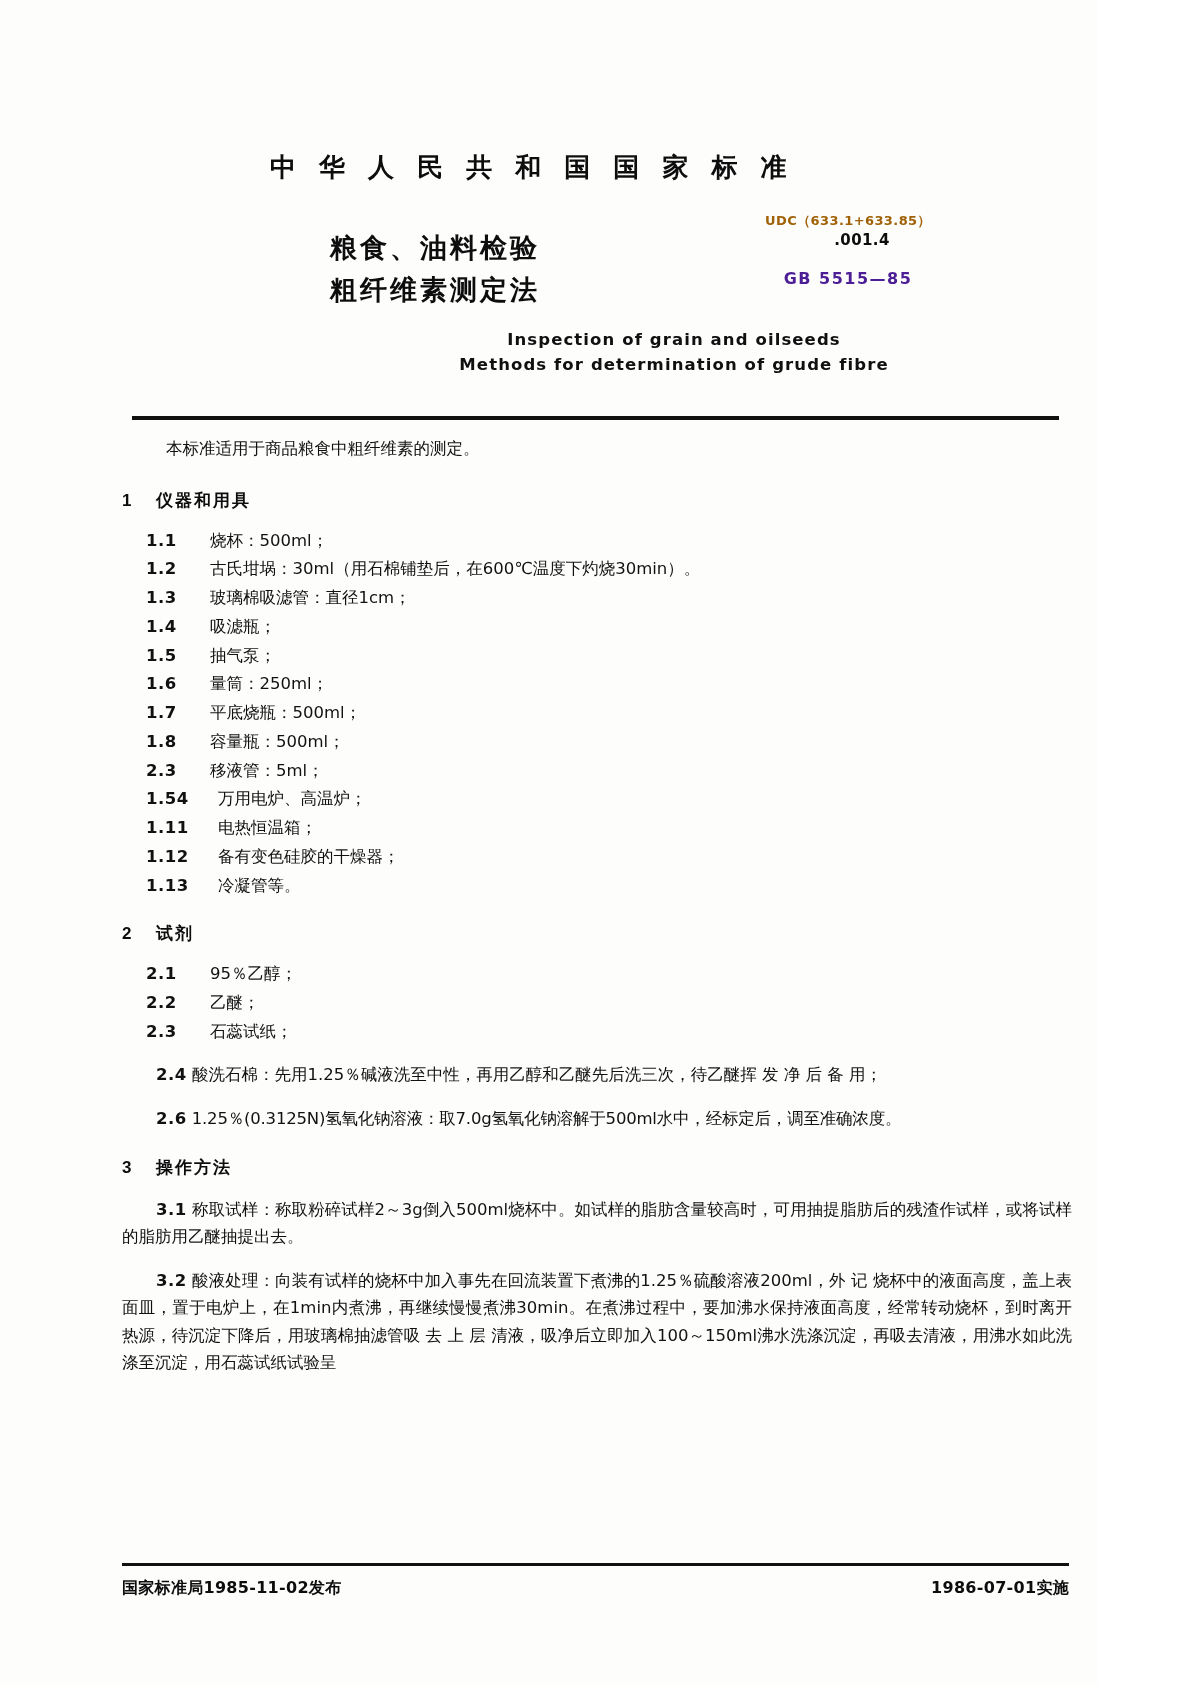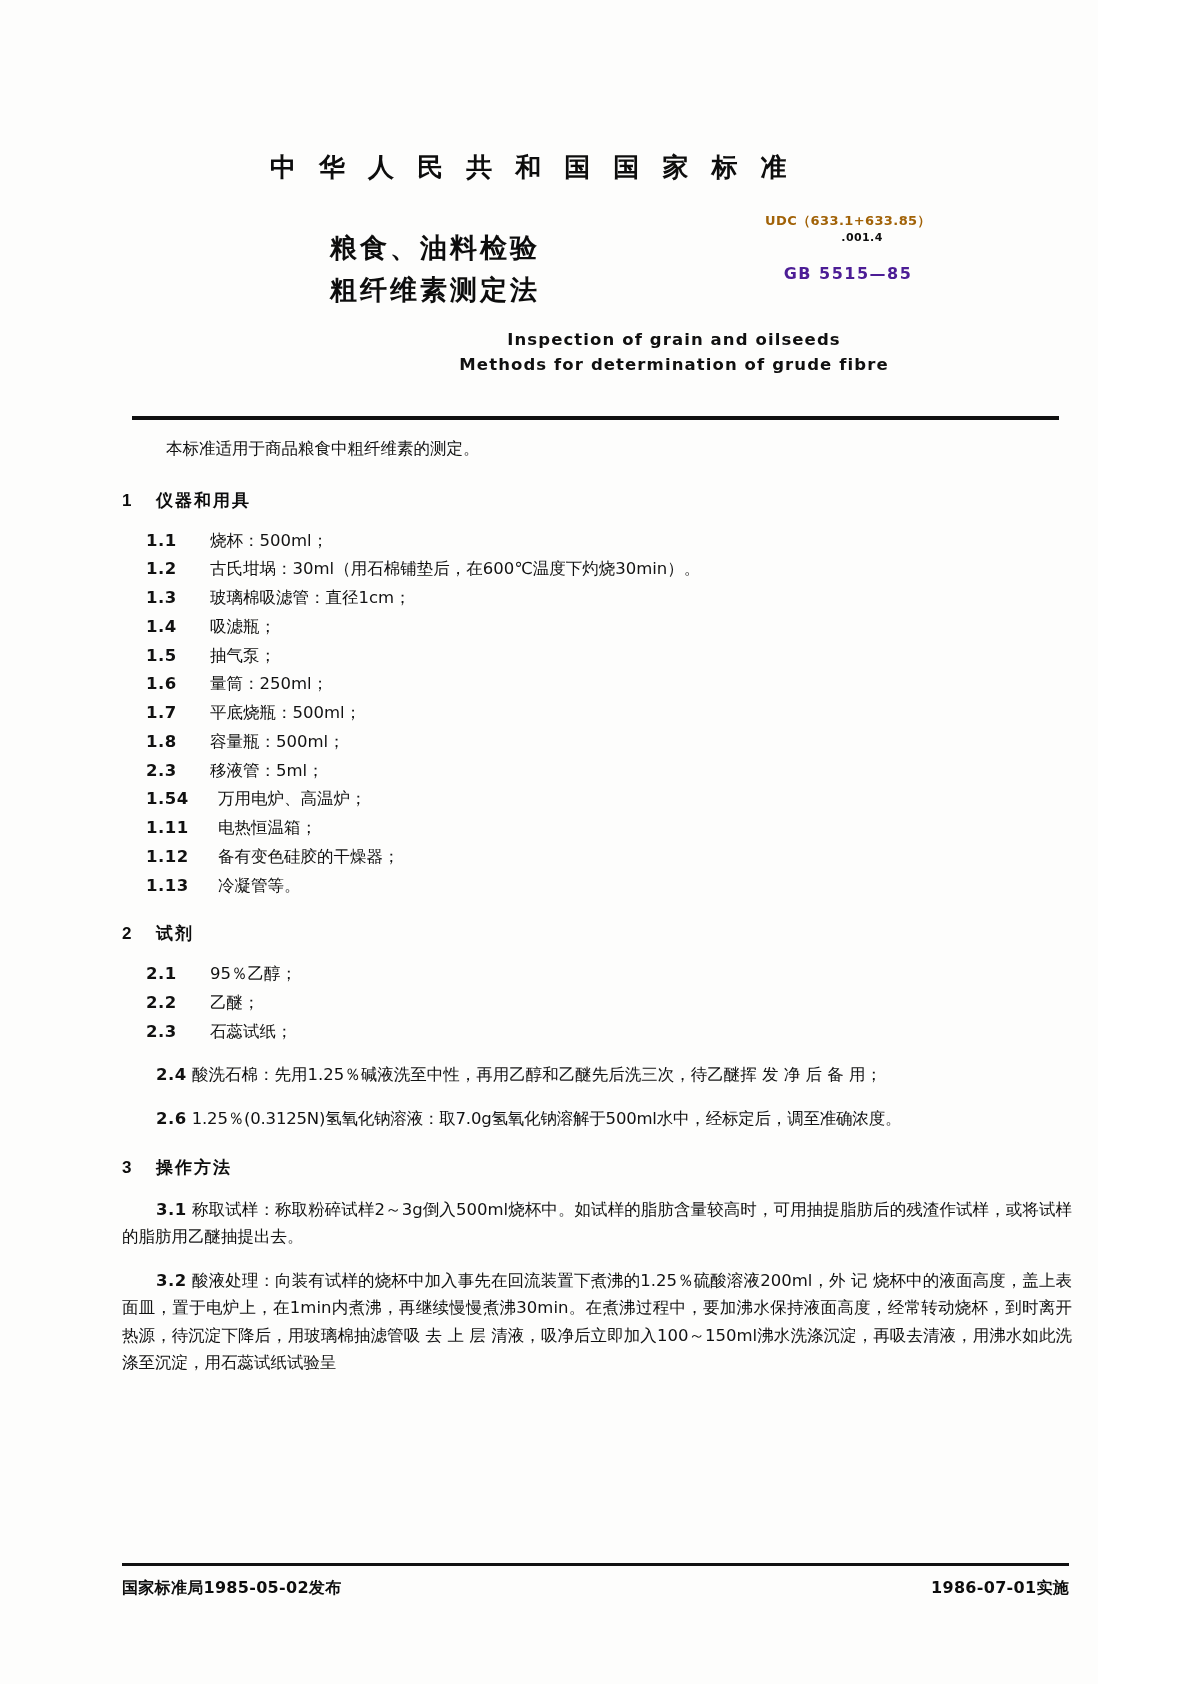--- a/index.html
+++ b/index.html
@@ -84,21 +84,21 @@
     font-weight: bold;
     font-size: 13px;
     letter-spacing: 0.4px;
     color: #a16207;
     white-space: nowrap;
     margin-top: 12px;
   }
   .udc-sub {
     font-family: "DejaVu Sans", "Liberation Sans", sans-serif;
     font-weight: bold;
-    font-size: 11px;
+    font-size: 15px;
     letter-spacing: 0.4px;
     color: #0d0d0d;
     margin-top: 1px;
     padding-left: 28px;
   }
   .gb-code {
     font-family: "DejaVu Sans", "Liberation Sans", sans-serif;
     font-weight: bold;
     font-size: 16px;
     letter-spacing: 1.5px;
@@ -342,16 +342,16 @@
     </p>
     <p class="flow flow-indent">
       <span class="lbl">3.2</span>
       <span>酸液处理：向装有试样的烧杯中加入事先在回流装置下煮沸的1.25％硫酸溶液200ml，外 记 烧杯中的液面高度，盖上表面皿，置于电炉上，在1min内煮沸，再继续慢慢煮沸30min。在煮沸过程中，要加沸水保持液面高度，经常转动烧杯，到时离开热源，待沉淀下降后，用玻璃棉抽滤管吸 去 上 层 清液，吸净后立即加入100～150ml沸水洗涤沉淀，再吸去清液，用沸水如此洗涤至沉淀，用石蕊试纸试验呈</span>
     </p>
   </div>
 
   <div class="rule-bottom"></div>
 
   <div class="footer">
-    <div>国家标准局1985-05-02发布</div>
+    <div>国家标准局1985-11-02发布</div>
     <div>1986-07-01实施</div>
   </div>
 </div>
 
 </body></html>

